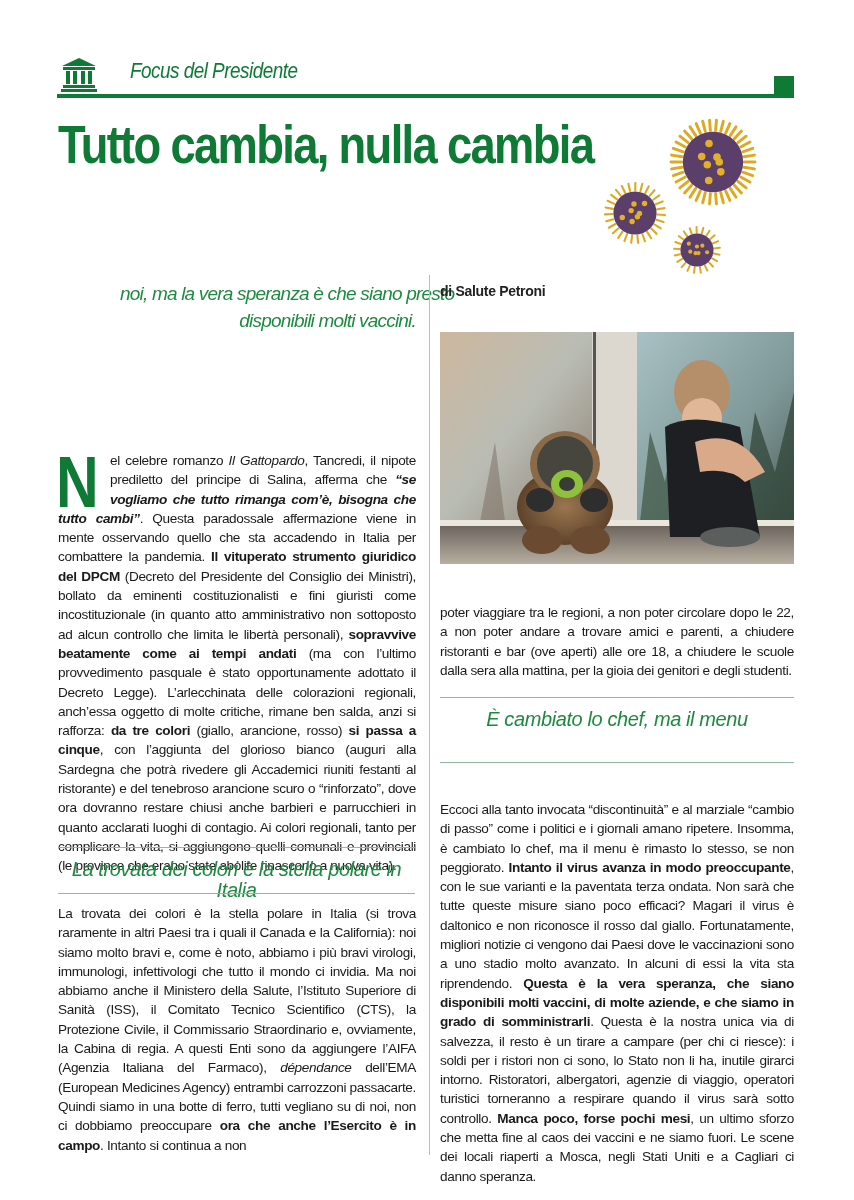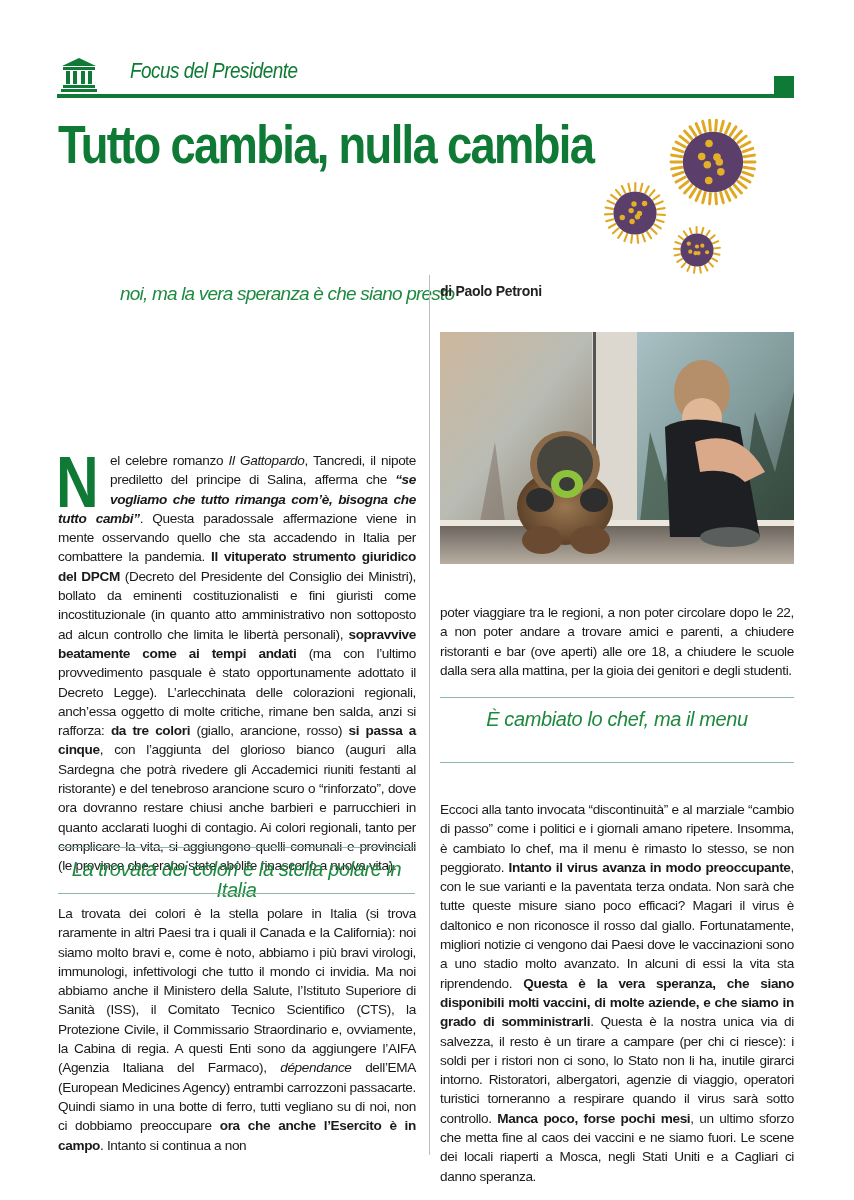--- a/index.html
+++ b/index.html
@@ -184,25 +184,26 @@
       <circle cx="98.81348418168578" cy="133.66727082874286" r="2.07" fill="#e3b02a"></circle>
       <circle cx="106.95725911105303" cy="136.55026476140387" r="2.07" fill="#e3b02a"></circle>
       <circle cx="112.35140456172073" cy="135.64426019868097" r="2.07" fill="#e3b02a"></circle>
       <circle cx="117.10768192628504" cy="142.22649187670888" r="2.07" fill="#e3b02a"></circle>
       <circle cx="108.51298828013165" cy="143.10054293055012" r="2.07" fill="#e3b02a"></circle>
     </g>
   </svg>
 
 <div id="standfirst" class="abs">
   <span>noi, ma la vera speranza è che siano presto</span>
+  <span>disponibili molti vaccini.</span>
 </div>
 
 <div id="col-divider" class="abs"></div>
 
-<div id="byline" class="abs">di Paolo Petroni</div>
+<div id="byline" class="abs">di Salute Petroni</div>
 
 <svg id="photo" class="abs" viewBox="0 0 354 232" preserveAspectRatio="none" aria-label="Bambina seduta accanto a un orsacchiotto con maschera antigas davanti a una finestra">
   <defs>
     <linearGradient id="winL" x1="0" y1="0" x2="1" y2="1">
       <stop offset="0" stop-color="#cdb79d"></stop>
       <stop offset="0.5" stop-color="#b9bcb4"></stop>
       <stop offset="1" stop-color="#8d7f70"></stop>
     </linearGradient>
     <linearGradient id="winR" x1="0" y1="0" x2="1" y2="1">
       <stop offset="0" stop-color="#a9c1c4"></stop>

